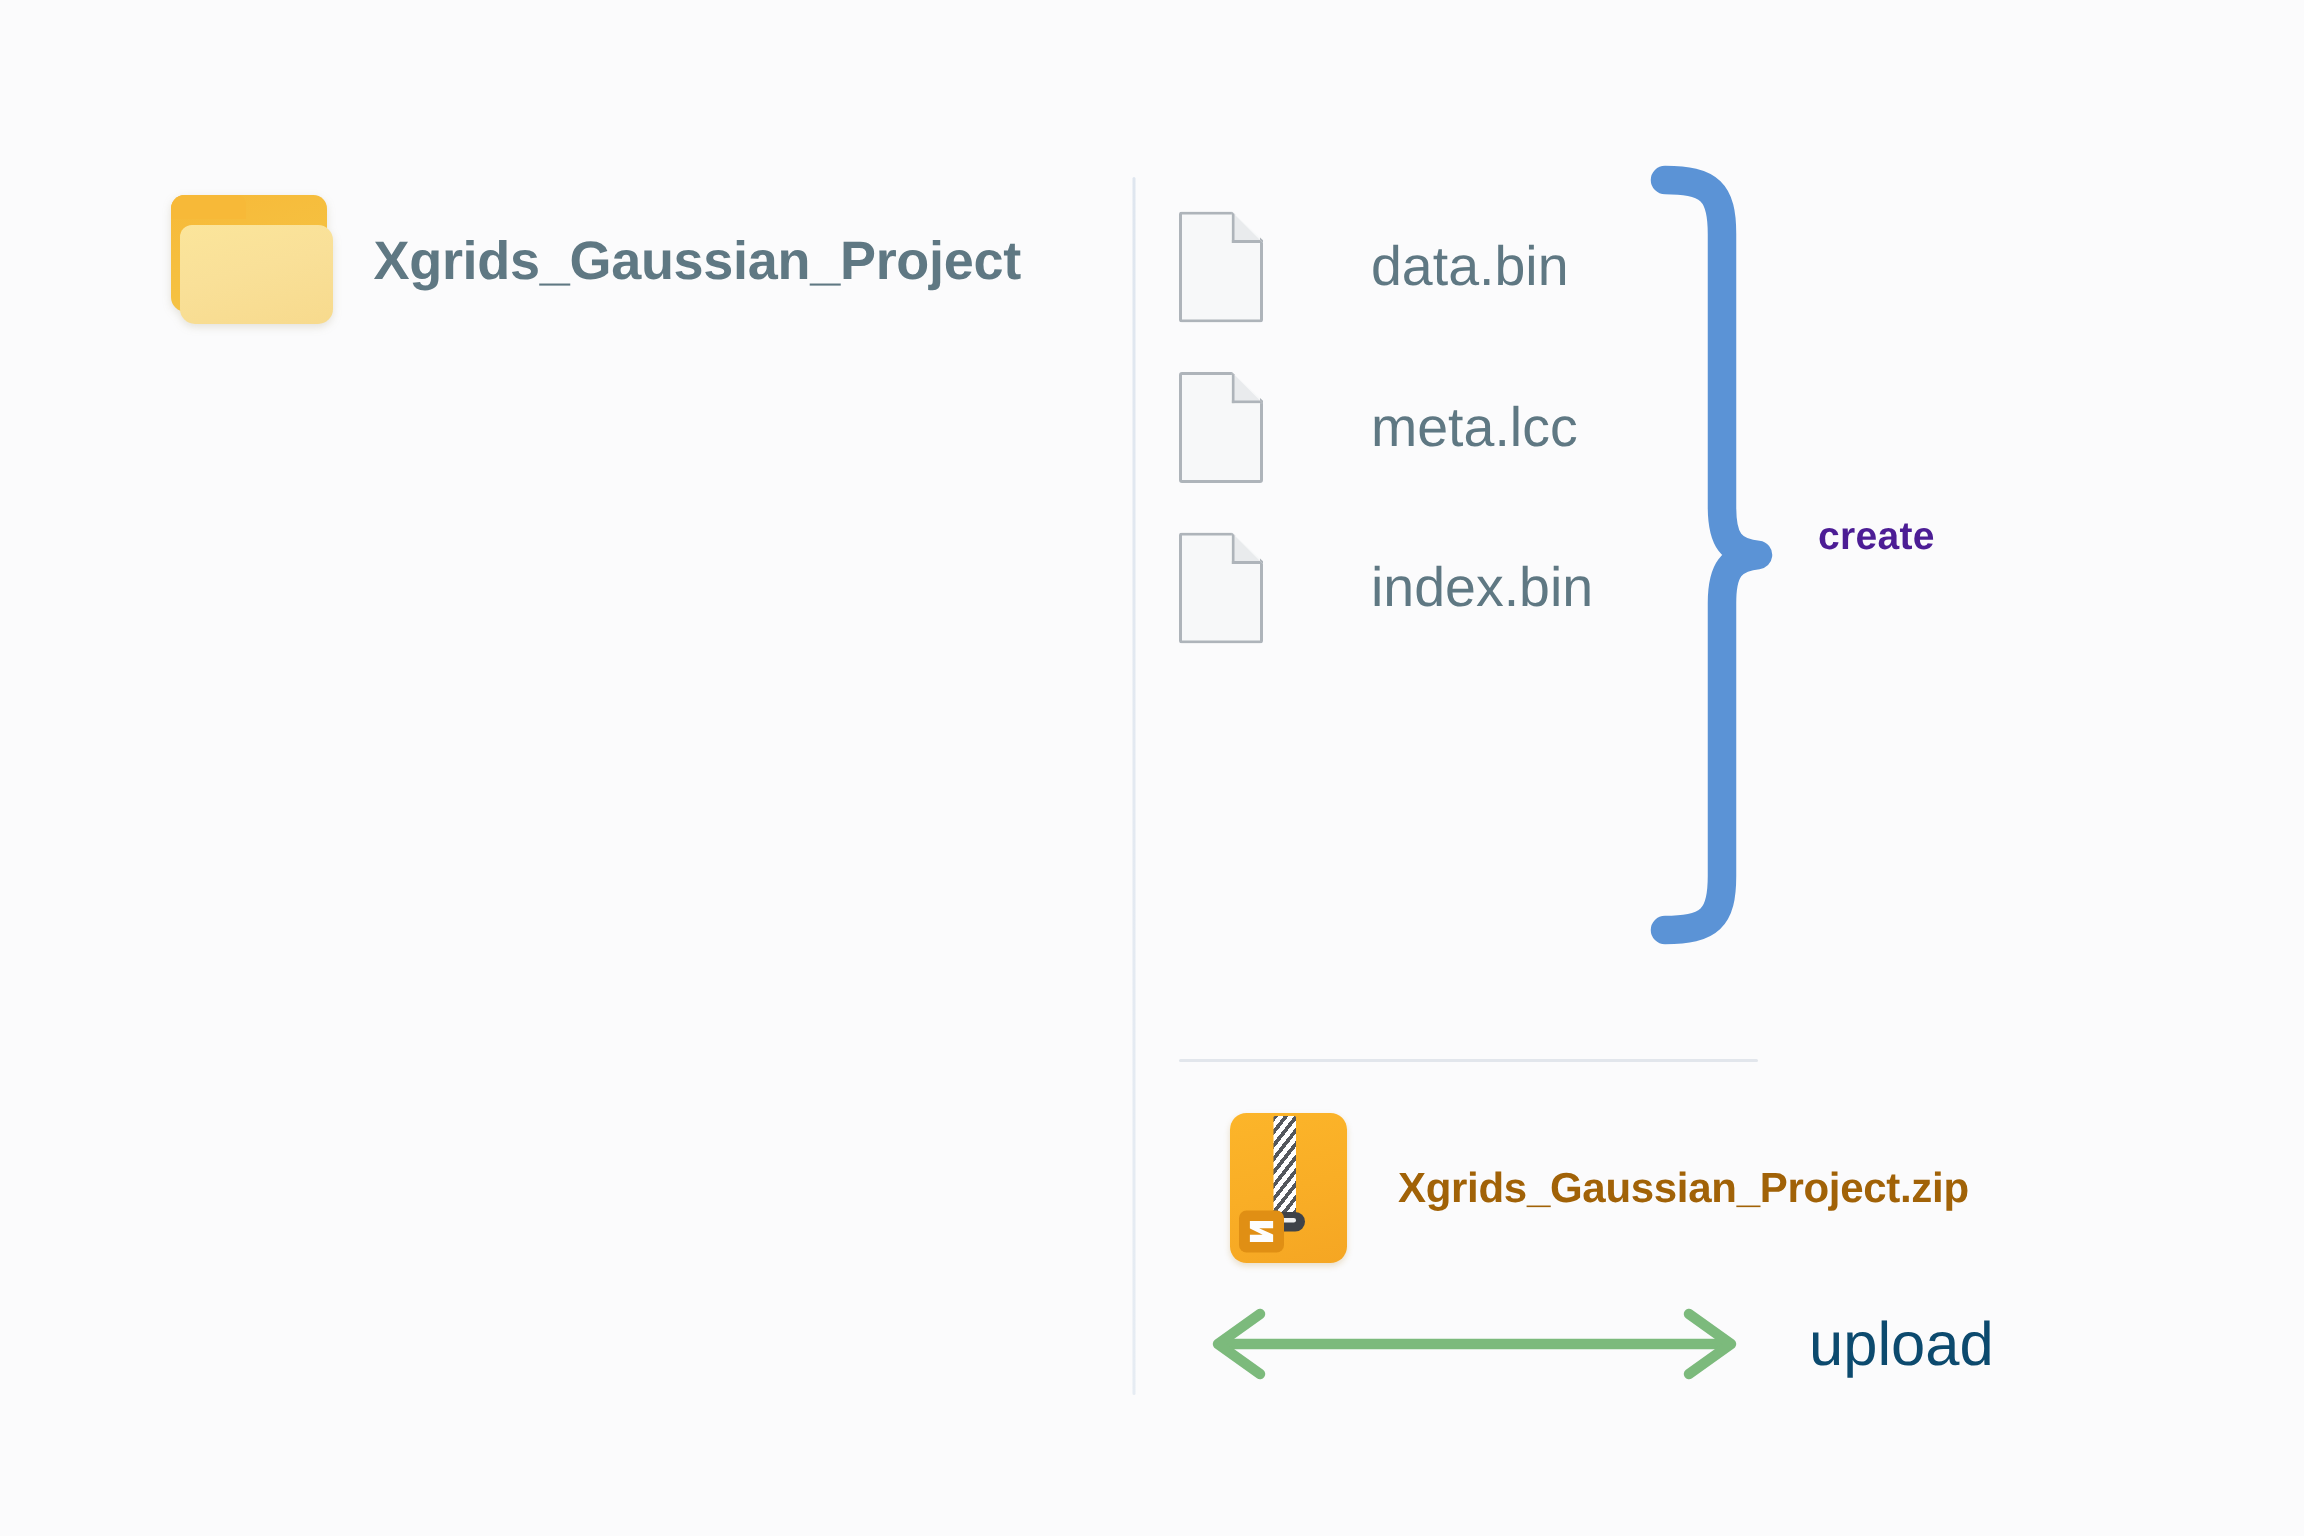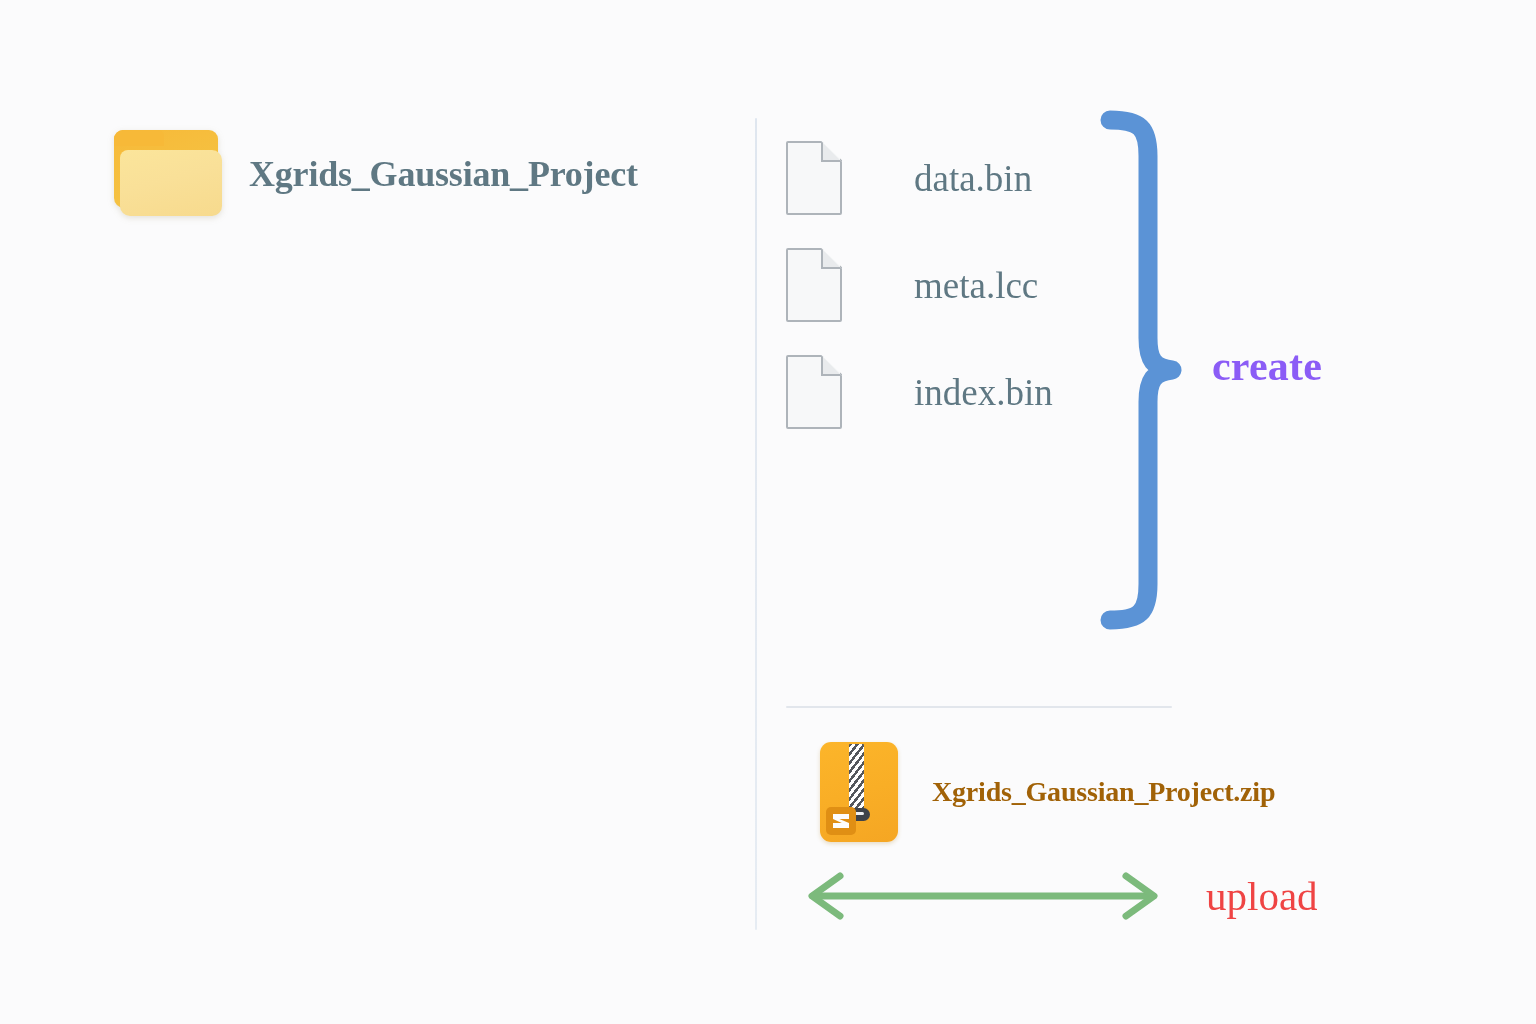--- a/index.html
+++ b/index.html
@@ -6,21 +6,21 @@
     margin: 0;
     padding: 0;
     background: #ffffff;
   }
   #canvas {
     position: relative;
     width: 1536px;
     height: 1024px;
     background: #fbfbfc;
     overflow: hidden;
-    font-family: Liberation Serif, serif;
+    font-family: Liberation Sans, sans-serif;
   }
 
   
   .v-divider {
     position: absolute;
     left: 755px;
     top: 118px;
     width: 2px;
     height: 812px;
     background: linear-gradient(to bottom, #dfe6ef 0%, #e3e9f1 50%, #e6ecf3 100%);
@@ -141,23 +141,23 @@
     left: 1096px;
     top: 110px;
     width: 90px;
     height: 520px;
   }
   .brace-wrap svg { display: block; overflow: visible; }
   .create-label {
     position: absolute;
     left: 1212px;
     top: 342px;
-    font-size: 42px;
+    font-size: 26px;
     font-weight: bold;
-    color: #8b5cf6;
+    color: #4c1d95;
     letter-spacing: 0.2px;
     white-space: nowrap;
   }
 
   
   .zip-row {
     position: absolute;
     left: 820px;
     top: 742px;
     display: flex;
@@ -238,21 +238,21 @@
     position: absolute;
     left: 792px;
     top: 868px;
     display: flex;
     align-items: center;
   }
   .upload-arrow { display: block; flex: none; }
   .upload-label {
     margin-left: 32px;
     font-size: 41px;
-    color: #ef4444;
+    color: #0c4a6e;
     white-space: nowrap;
   }
 </style>
 </head>
 <body>
 
 <div id="canvas">
 
   <div class="v-divider"></div>
 

